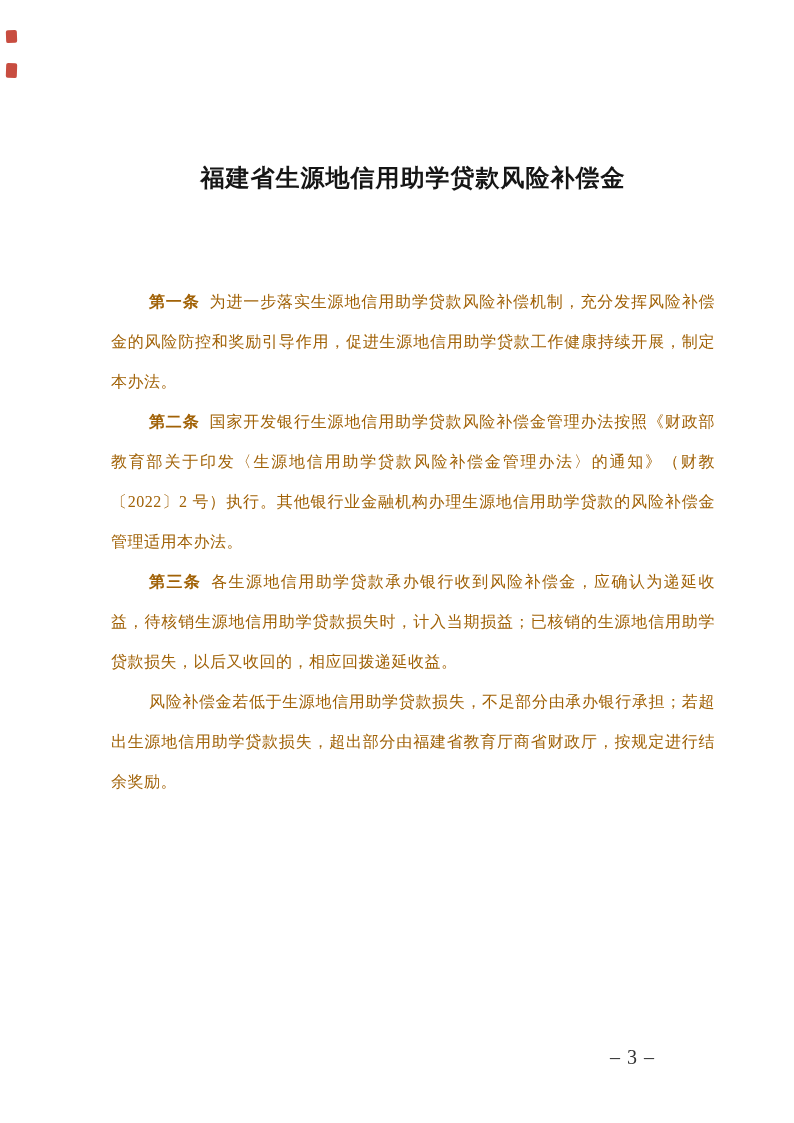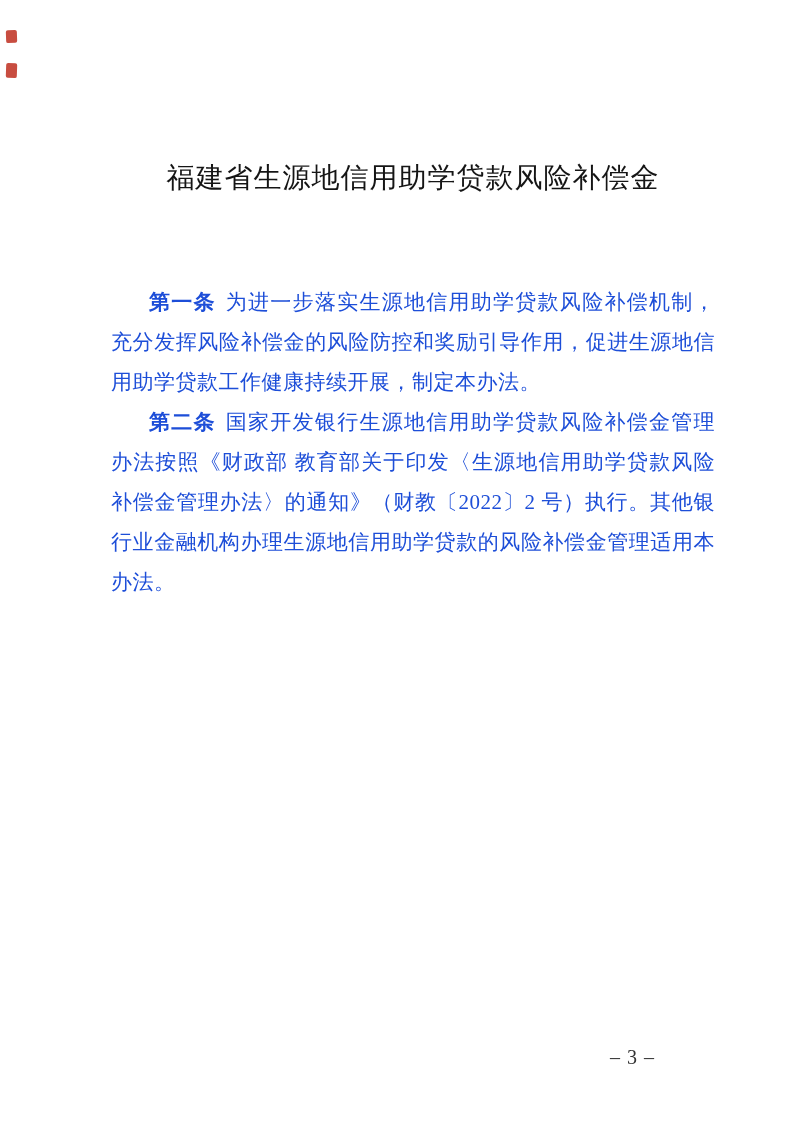--- a/index.html
+++ b/index.html
@@ -29,36 +29,36 @@
   .red-mark.m1 { left: 6px; top: 30px; }
   .red-mark.m2 { left: 6px; top: 63px; height: 15px; transform: rotate(2deg); }
 
   .doc-title {
     position: absolute;
     top: 158px;
     left: 111px;
     width: 604px;
     margin: 0;
     text-align: center;
-    font-size: 28px;
-    font-weight: normal;
+    font-size: 24px;
+    font-weight: bold;
     line-height: 40px;
     letter-spacing: 1px;
     color: #151515;
   }
   .doc-body {
     position: absolute;
     top: 282px;
     left: 111px;
     width: 604px;
-    font-size: 21px;
+    font-size: 16px;
     line-height: 40px;
     letter-spacing: 0.5px;
     text-align: justify;
-    color: #1d4ed8;
+    color: #a16207;
   }
   .doc-body p {
     margin: 0;
     text-indent: 38px;
   }
   .article-label {
     font-weight: bold;
     margin-right: 10px;
   }
   .article-label:empty {
@@ -83,19 +83,21 @@
 
   <h1 class="doc-title">
     <span>福建省生源地信用助学贷款风险补偿金</span><br>
   </h1>
 
   <div class="doc-body">
     <p><b class="article-label">第一条</b><span>为进一步落实生源地信用助学贷款风险补偿机制，充分发挥风险补偿金的风险防控和奖励引导作用，促进生源地信用助学贷款工作健康持续开展，制定本办法。</span></p>
 
     <p><b class="article-label">第二条</b><span>国家开发银行生源地信用助学贷款风险补偿金管理办法按照《财政部 教育部关于印发〈生源地信用助学贷款风险补偿金管理办法〉的通知》（财教〔2022〕2 号）执行。其他银行业金融机构办理生源地信用助学贷款的风险补偿金管理适用本办法。</span></p>
 
+    <p><b class="article-label">第三条</b><span>各生源地信用助学贷款承办银行收到风险补偿金，应确认为递延收益，待核销生源地信用助学贷款损失时，计入当期损益；已核销的生源地信用助学贷款损失，以后又收回的，相应回拨递延收益。</span></p>
 
+    <p><span>风险补偿金若低于生源地信用助学贷款损失，不足部分由承办银行承担；若超出生源地信用助学贷款损失，超出部分由福建省教育厅商省财政厅，按规定进行结余奖励。</span></p>
 
   </div>
 
   <div class="page-number">– 3 –</div>
 
 </div>
 
 </body></html>

